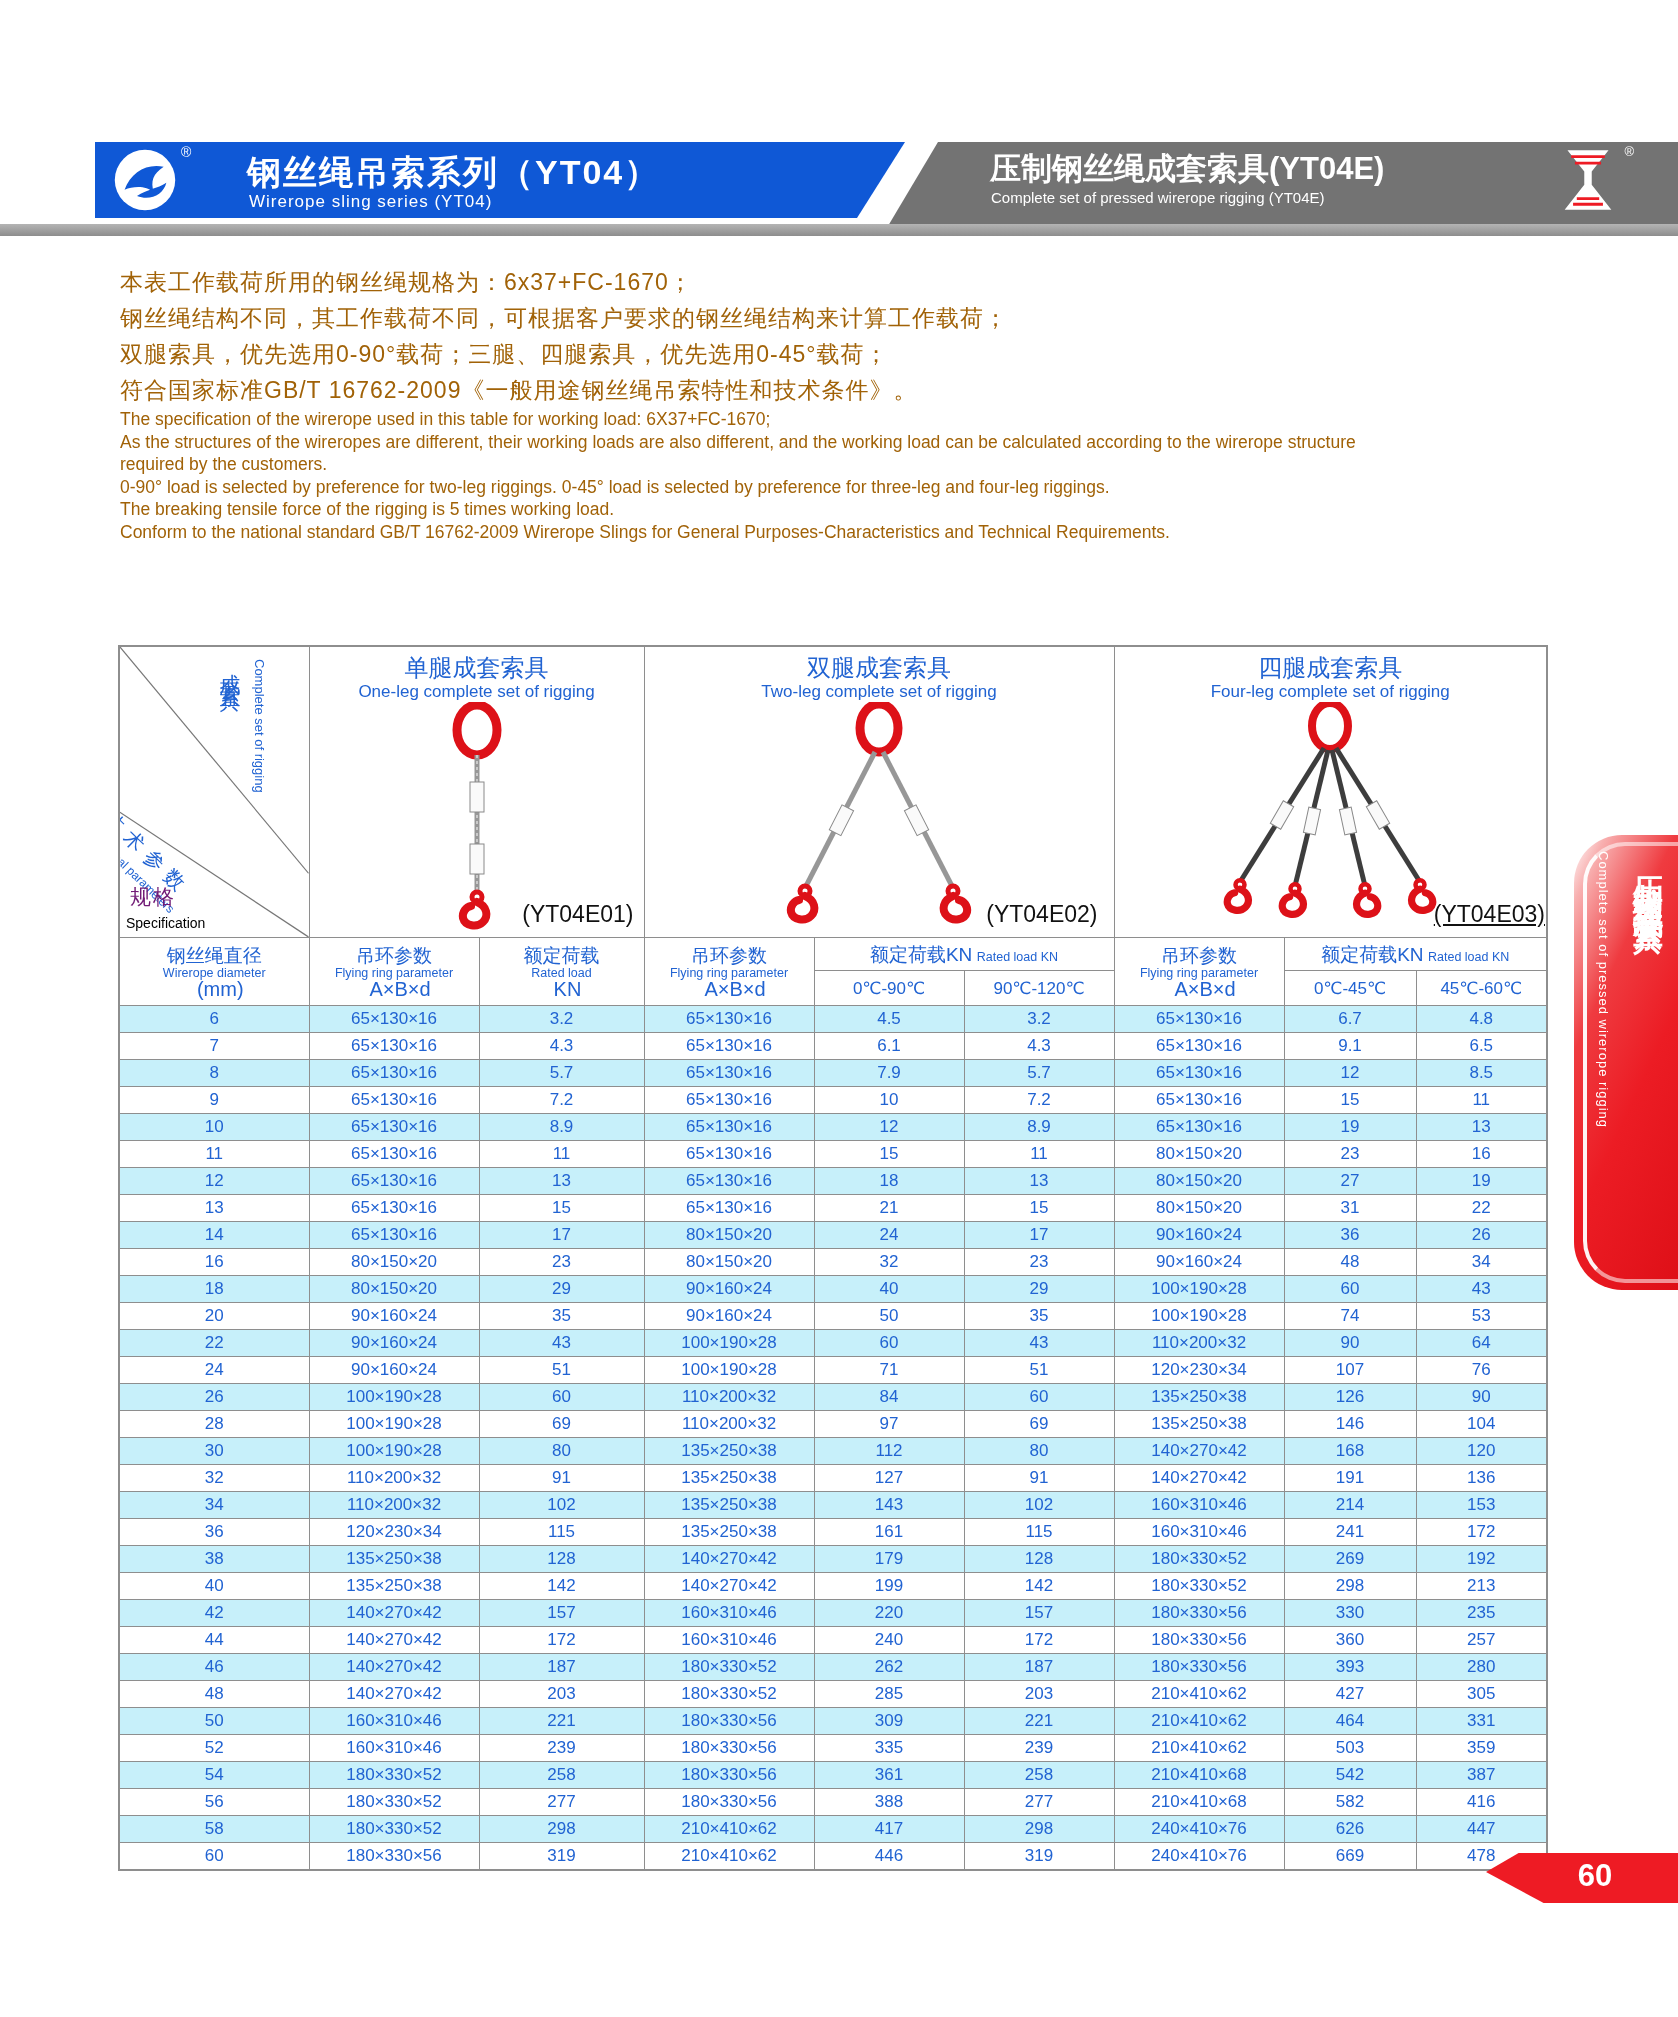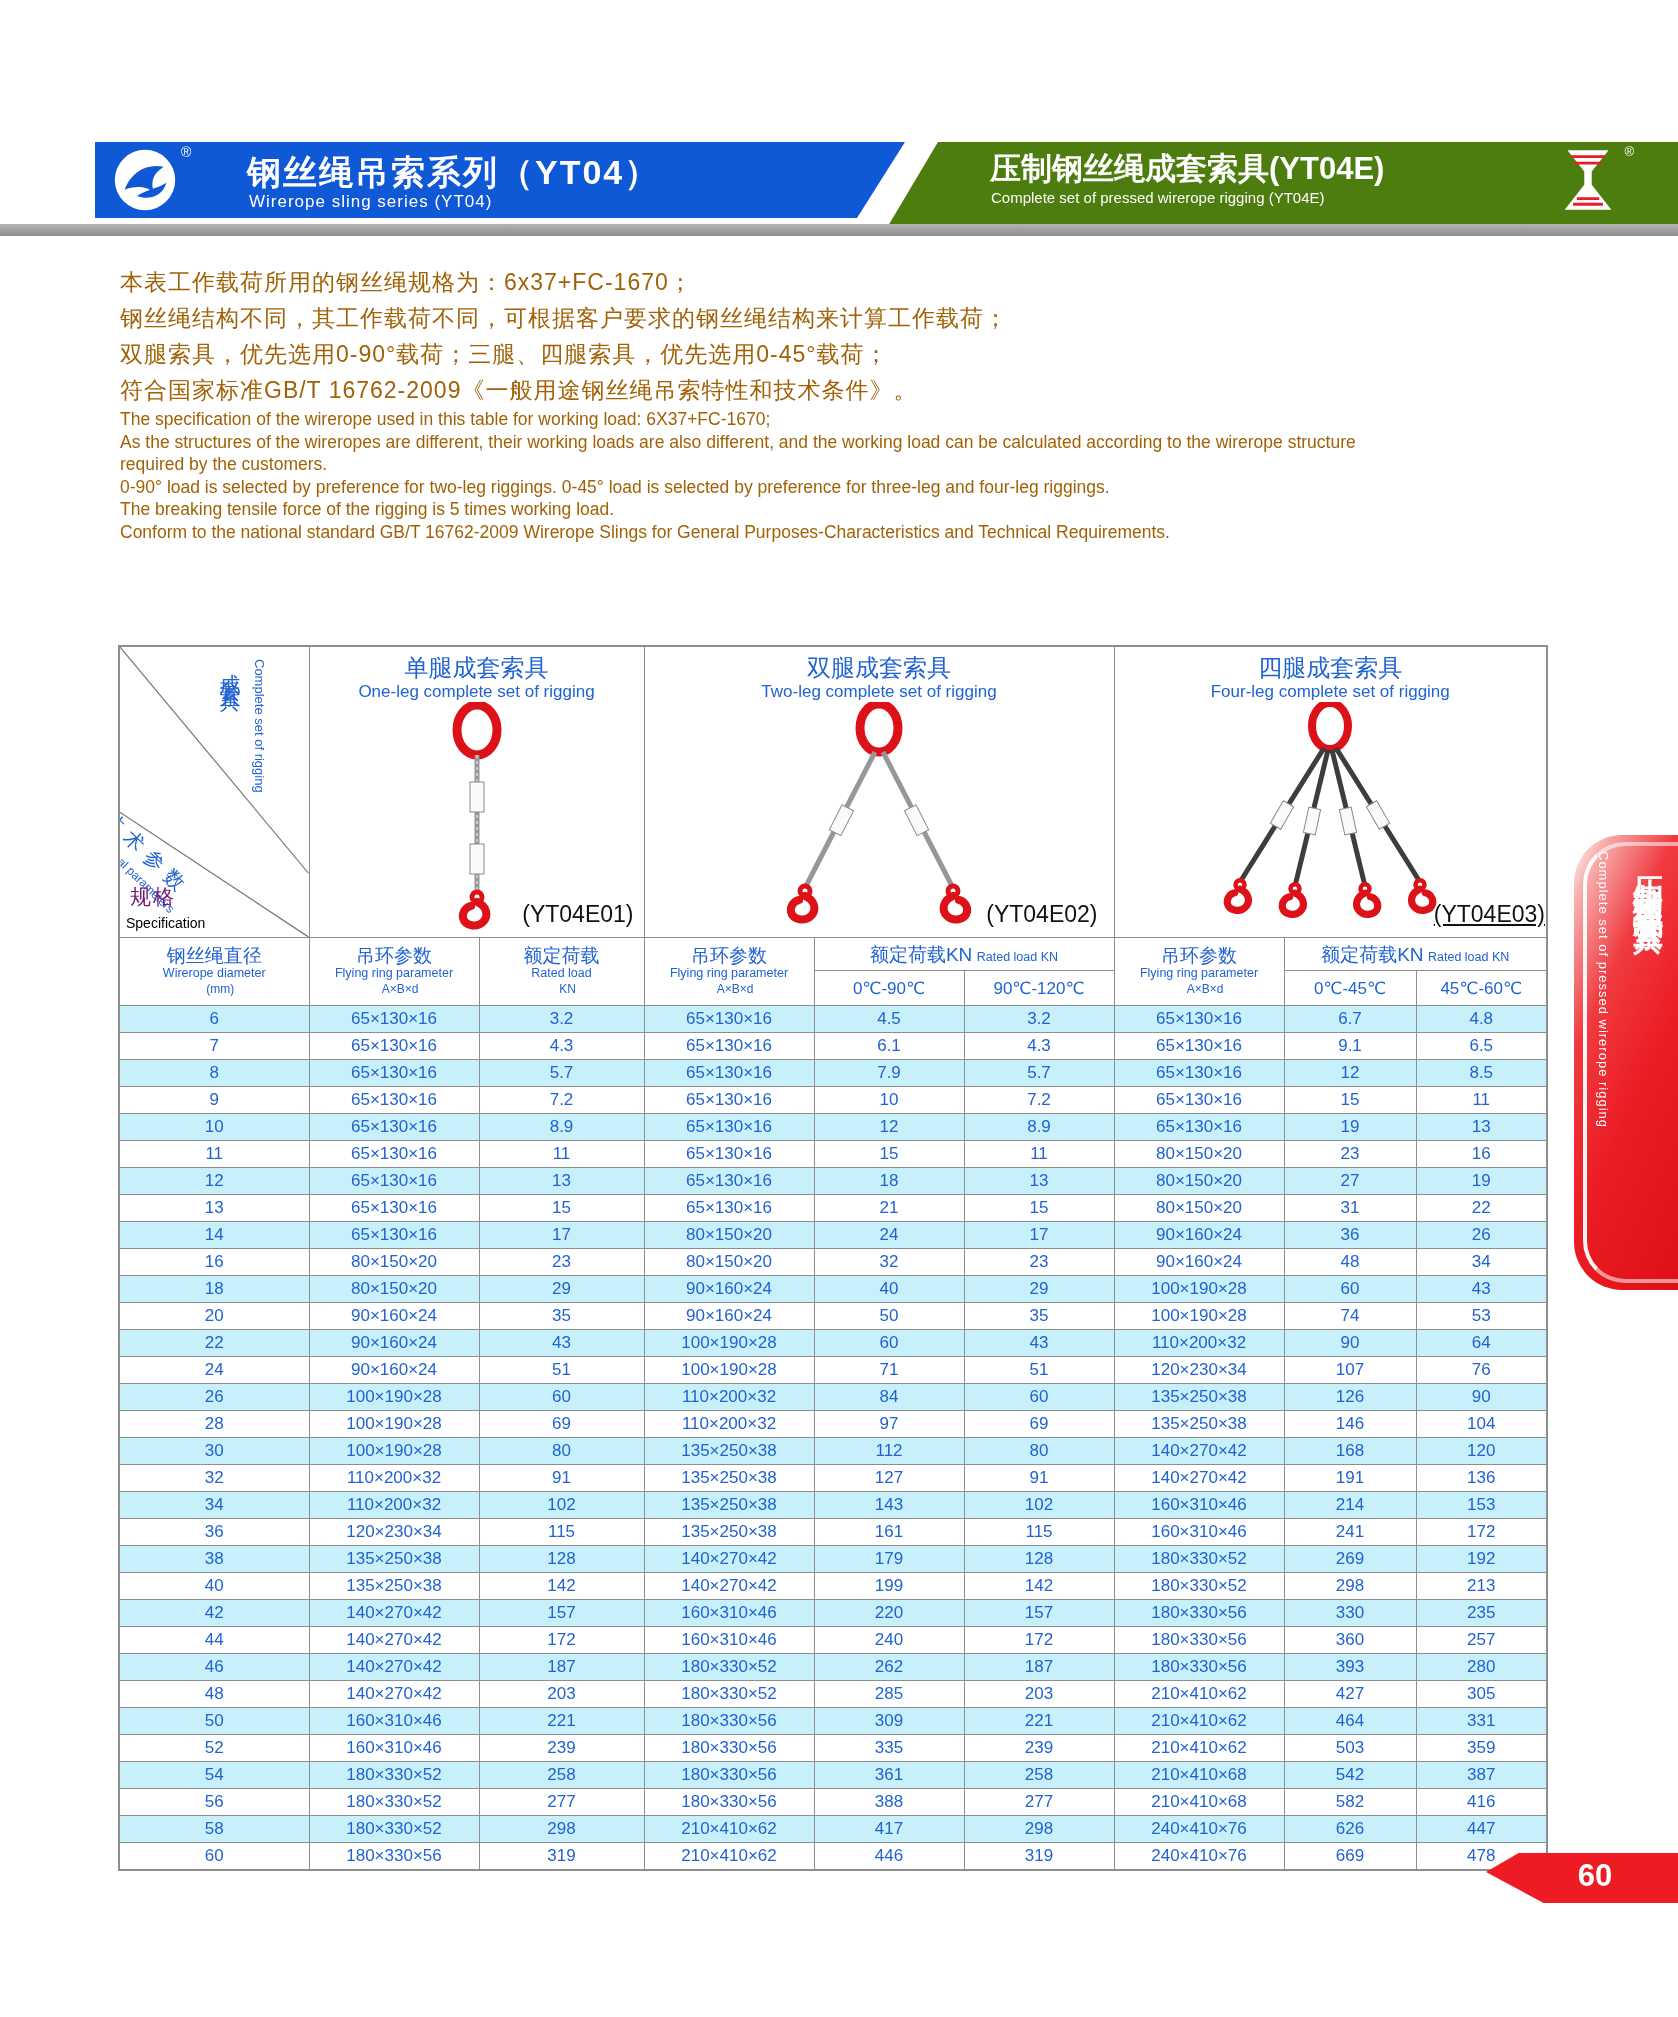--- a/index.html
+++ b/index.html
@@ -12,21 +12,21 @@
     position:absolute;left:95px;top:142px;width:815px;height:76px;
     background:#0f58d6;
     clip-path:polygon(0 0,810px 0,762px 76px,0 76px);
   }
   .logo-circle{position:absolute;left:18px;top:6px;width:64px;height:64px;}
   .logo-reg{position:absolute;left:86px;top:2px;color:#fff;font-size:14px;}
   .blue-title{position:absolute;left:152px;top:8px;color:#fff;font-size:34px;font-weight:bold;letter-spacing:2px;white-space:nowrap;}
   .blue-sub{position:absolute;left:154px;top:50px;color:#fff;font-size:17px;letter-spacing:1px;white-space:nowrap;}
   .banner-red{
     position:absolute;left:888px;top:142px;width:790px;height:84px;
-    background:#4d7c0f;
+    background:#737373;
     clip-path:polygon(50px 0,100% 0,100% 100%,0 100%);
   }
   .red-title{position:absolute;left:102px;top:6px;color:#fff;font-size:31px;font-weight:bold;white-space:nowrap;}
   .red-sub{position:absolute;left:103px;top:47px;color:#fff;font-size:15px;white-space:nowrap;}
   .red-emblem{position:absolute;right:62px;top:4px;width:56px;height:68px;}
   .emblem-reg{position:absolute;right:44px;top:2px;color:#fff;font-size:13px;}
   .gray-bar{position:absolute;left:0;top:224px;width:1678px;height:12px;background:linear-gradient(#b4b4b4,#8d8d8d);}
 
   
   .intro{position:absolute;left:120px;top:264px;width:1250px;color:#a16207;}
@@ -45,21 +45,21 @@
     font-weight:normal;overflow:hidden;
   }
   table.spec{border:2px solid #8e8e8e;}
   .hdr-block{height:290px;background:#fff;position:relative;}
   .grp-title-cn{font-size:24px;font-weight:normal;color:#2163d2;line-height:28px;margin-top:6px;}
   .grp-title-en{font-size:17px;color:#2163d2;line-height:20px;}
   .grp-fig{position:relative;height:234px;}
   .grp-model{position:absolute;color:#111;font-size:23px;bottom:8px;}
   .sub-cn{font-size:19px;line-height:21px;}
   .sub-en{font-size:12.5px;line-height:14px;}
-  .sub-f{font-size:12px;line-height:19px;padding-left:12px;}
+  .sub-f{font-size:20px;line-height:19px;padding-left:12px;}
   .sub-row th{height:66px;background:#fff;}
   .temp-row th{height:34px;background:#fff;font-size:17px;}
   tbody td{height:26px;font-size:17px;background:#fff;}
   tbody tr.alt td{background:#c7f0fa;}
 
   
   .corner{position:relative;}
   .corner svg.diag{position:absolute;left:0;top:0;width:100%;height:100%;}
   .corner .v-cn{position:absolute;left:96px;top:10px;writing-mode:vertical-rl;text-orientation:upright;font-size:21px;letter-spacing:6px;color:#2163d2;}
   .corner .v-en{position:absolute;left:132px;top:12px;writing-mode:vertical-rl;font-size:13px;color:#2163d2;}

